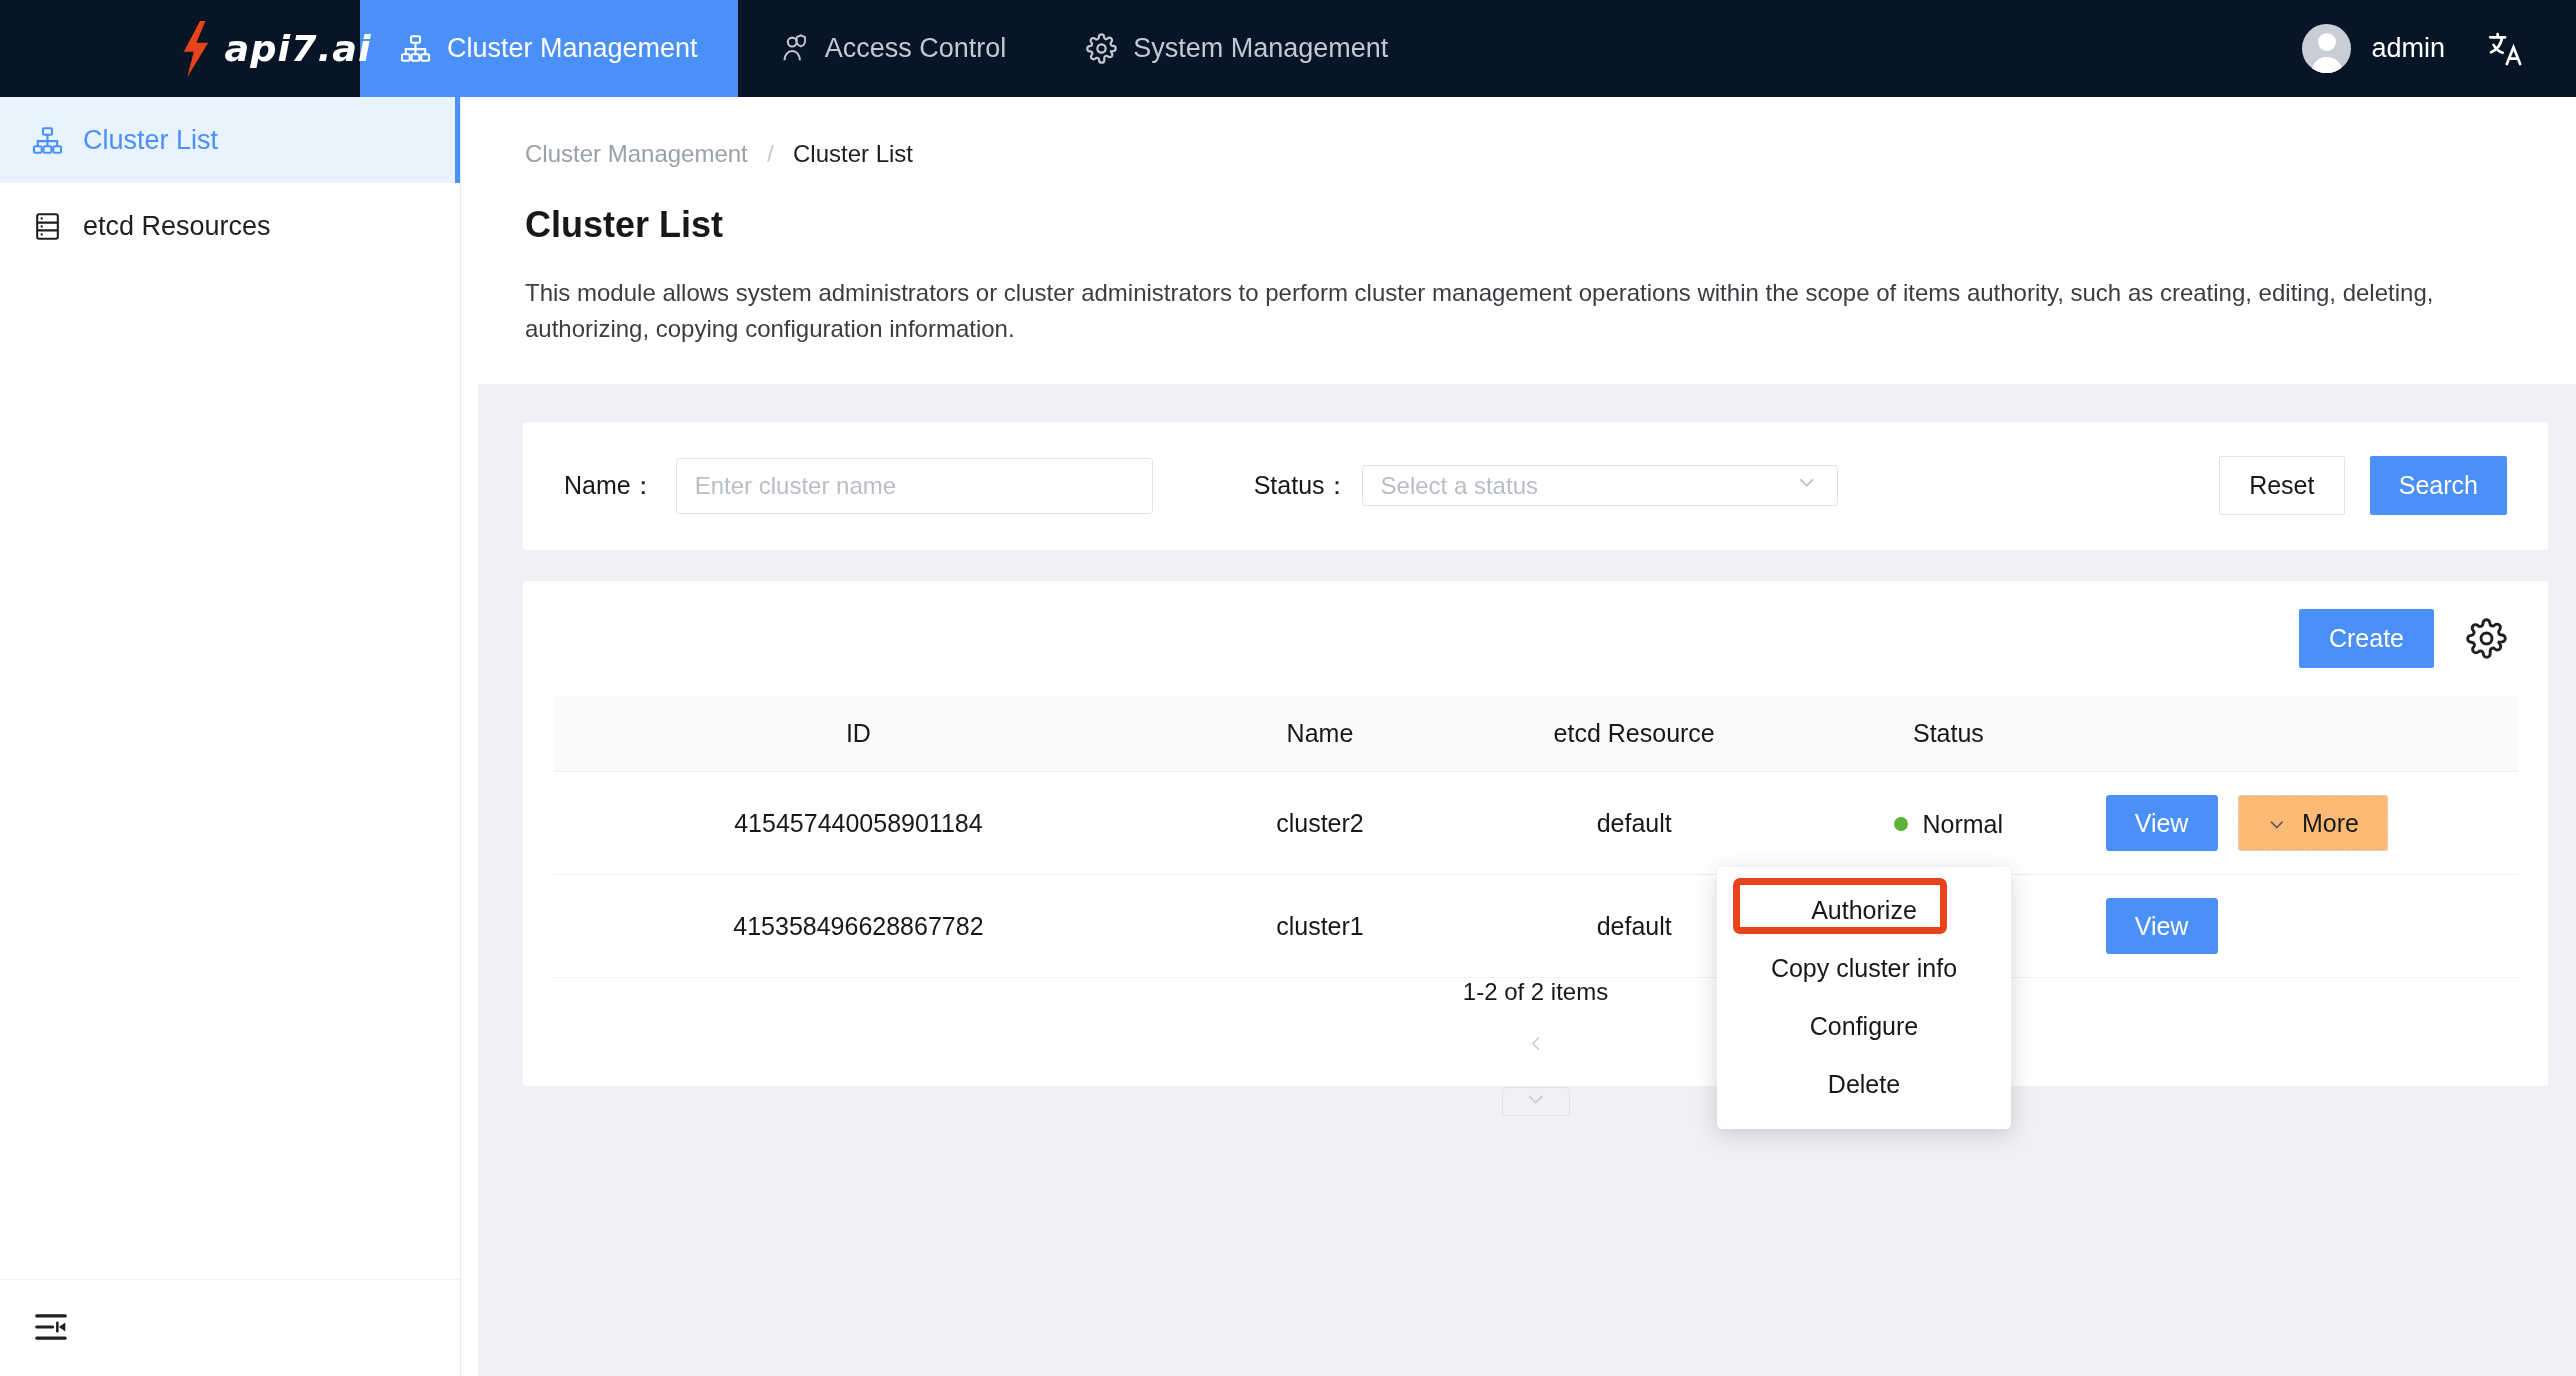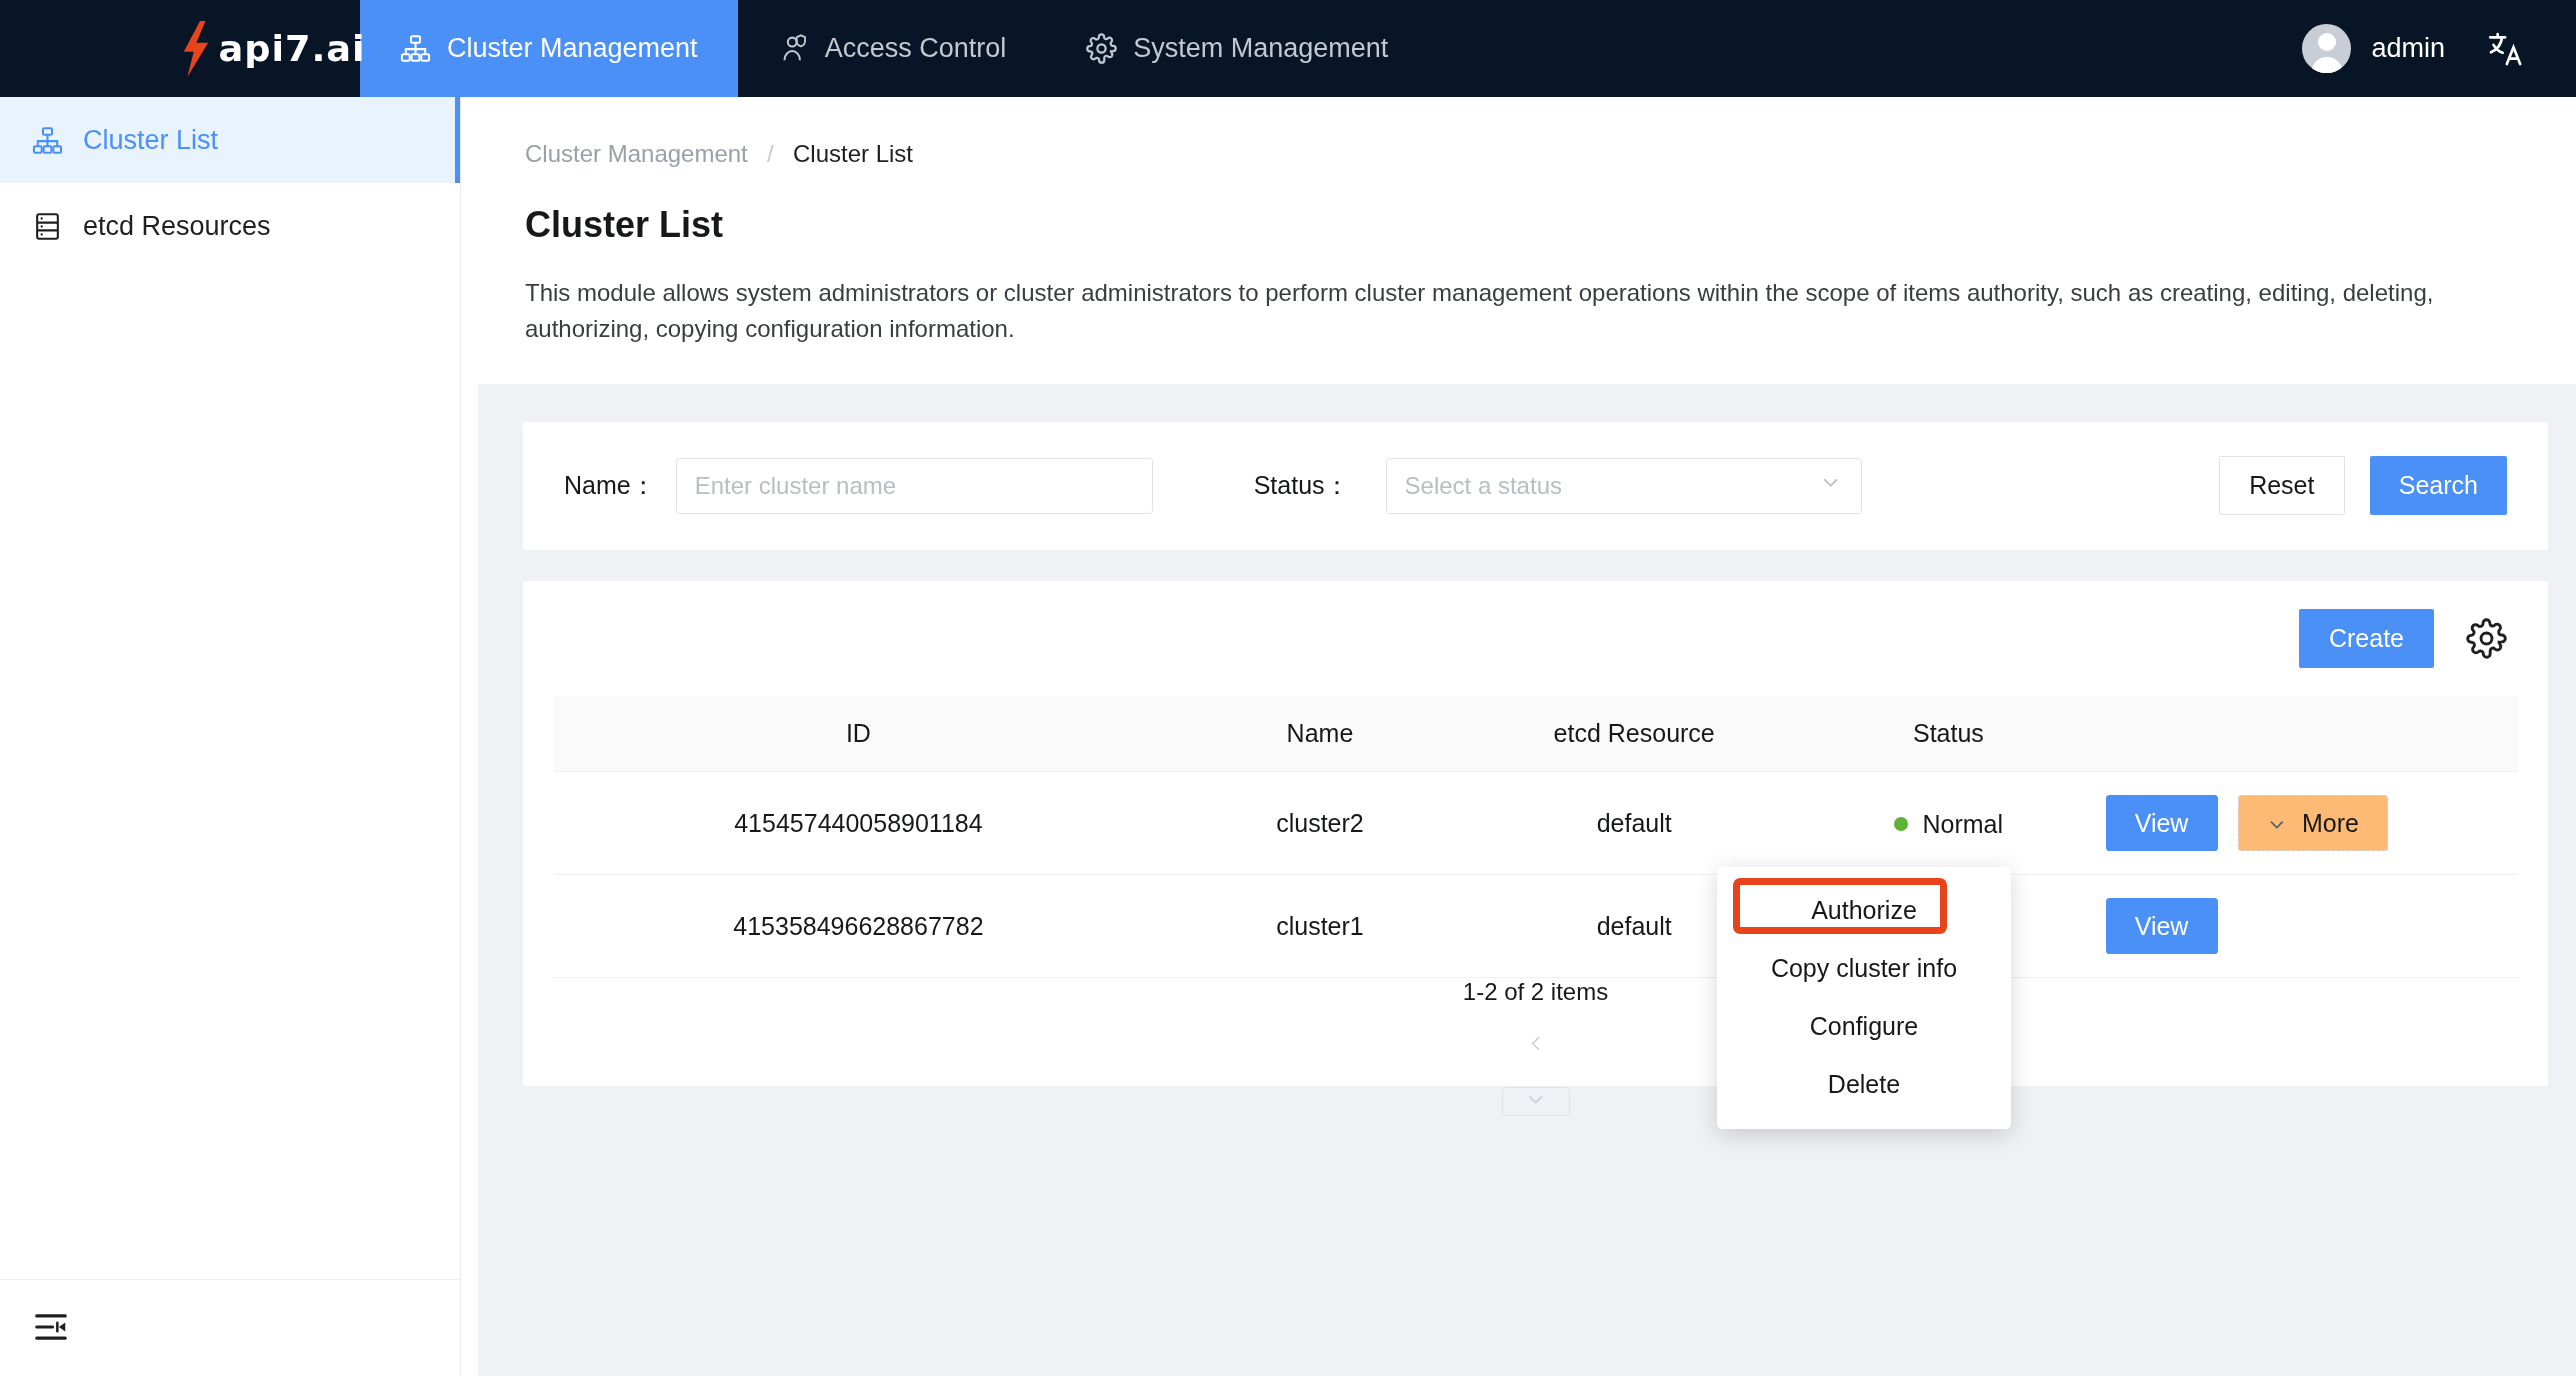--- a/index.html
+++ b/index.html
@@ -14,21 +14,21 @@
   
   .topnav {
     position: absolute; top: 0; left: 0;
     width: 2576px; height: 97px;
     background: #081526;
     display: flex; align-items: stretch;
     z-index: 40;
   }
   .brand {
     width: 360px; display: flex; align-items: center;
-    padding-left: 180px; gap: 9px;
+    padding-left: 180px; gap: 15px; font-style: italic;
   }
   .brand-bolt { width: 31px; height: 56px; position: relative; flex: none; }
   .brand-name {
     color: #ffffff; font-size: 36px; font-weight: 700;
     letter-spacing: 0.9px; font-family: "DejaVu Sans", sans-serif;
     transform: scaleX(1.02);
   }
   .nav-items { display: flex; align-items: stretch; }
   .nav-item {
     display: flex; align-items: center; gap: 16px;
@@ -123,22 +123,22 @@
   .field { display: flex; align-items: center; }
   .field-label { font-size: 25px; color: #17181a; white-space: nowrap; }
   .input-box {
     margin-left: 20px;
     width: 477px; height: 56px;
     border: 1.8px solid #e0e2e6; border-radius: 3.6px;
     display: flex; align-items: center; padding: 0 18px;
     font-size: 24px; color: #b9bdc4; background:#fff; cursor: text;
   }
   .select-box {
-    margin-left: 36px;
-    width: 476px; height: 56px;
+    margin-left: 12px;
+    width: 476px; height: 41px;
     border: 1.8px solid #e0e2e6; border-radius: 3.6px;
     display: flex; align-items: center; padding: 0 18px;
     font-size: 24px; color: #b9bdc4; background:#fff; cursor: pointer;
     justify-content: space-between;
   }
   .field.status { margin-left: 101px; }
   .filter-actions { margin-left: auto; display: flex; align-items: center; gap: 25px; }
   .btn {
     height: 59px; border-radius: 2px; font-size: 25px;
     display: inline-flex; align-items: center; justify-content: center;

